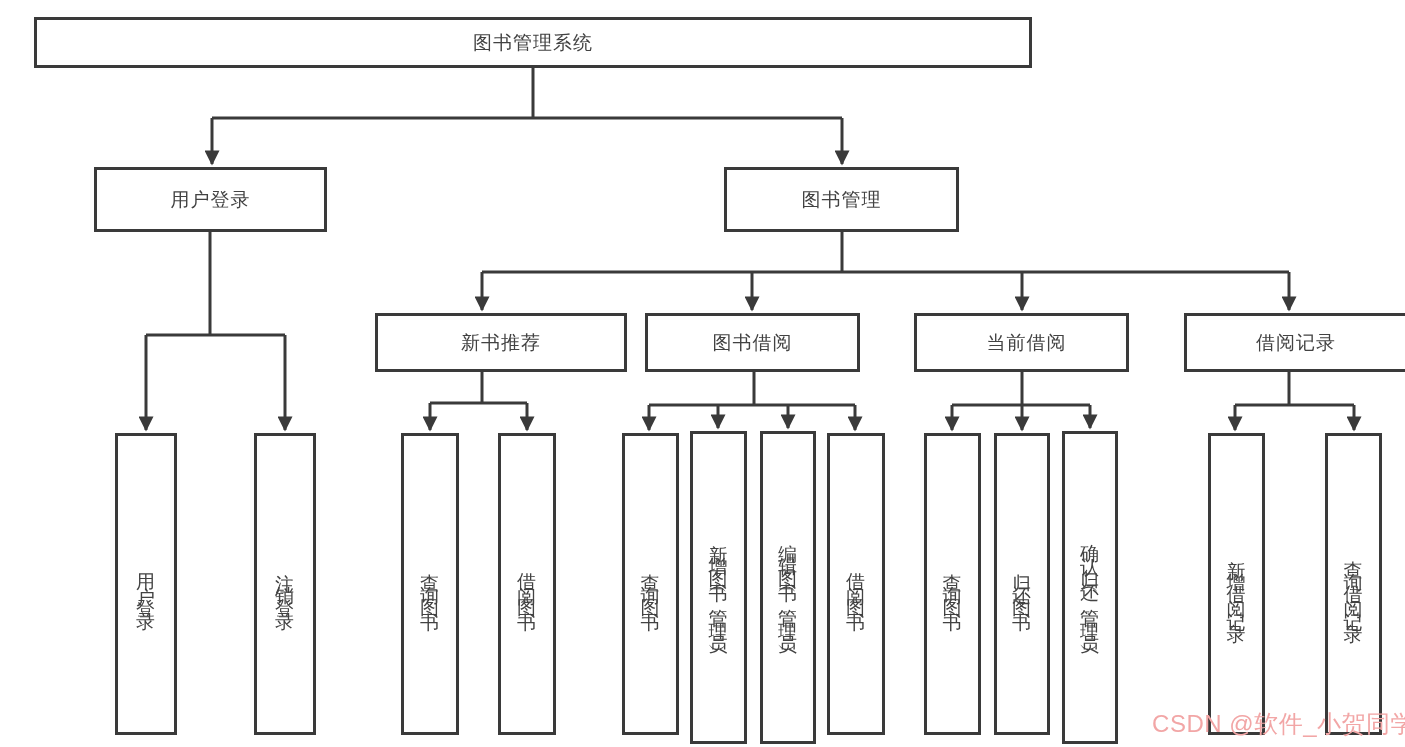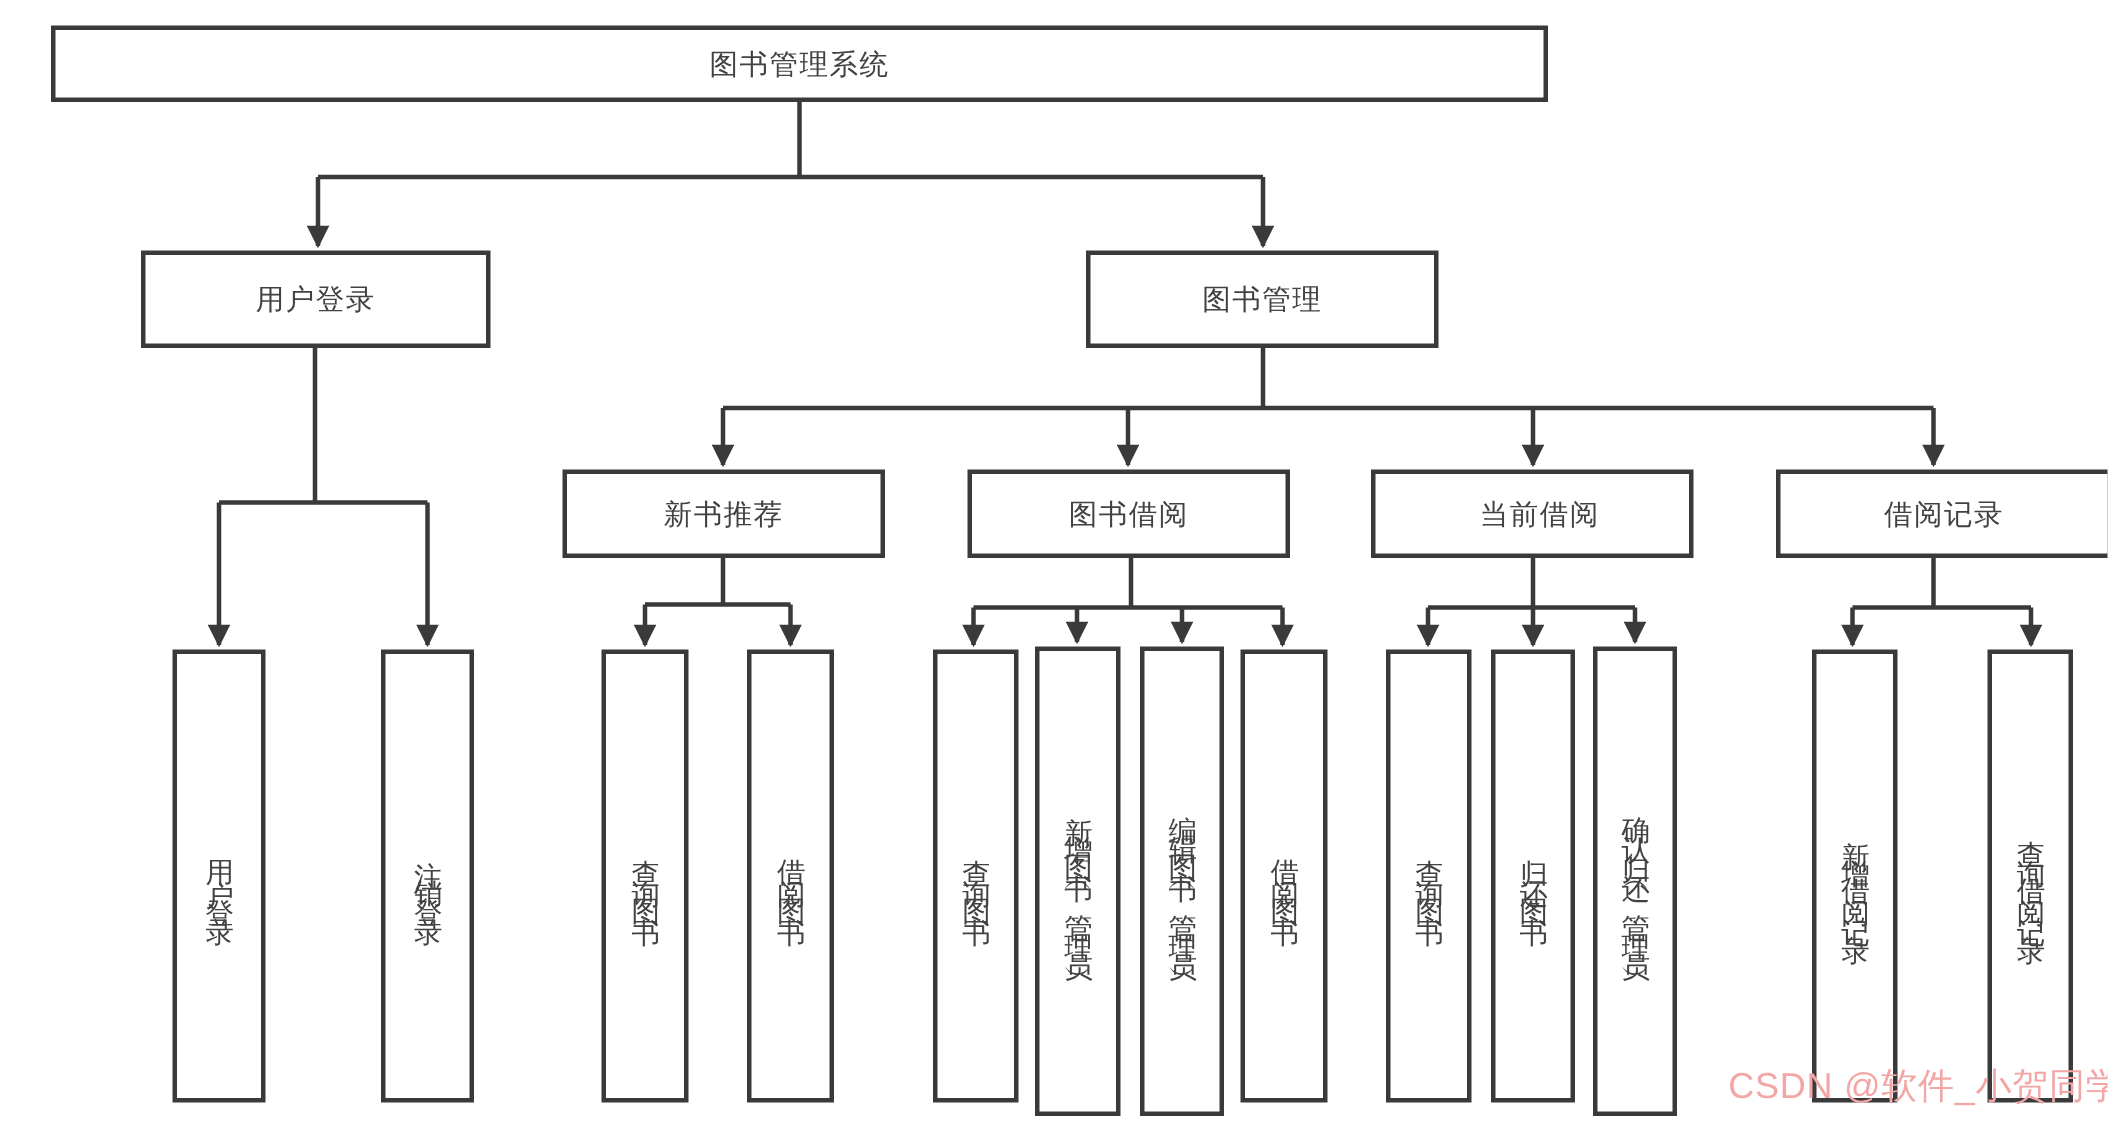--- a/index.html
+++ b/index.html
@@ -82,21 +82,21 @@
     <span>图书管理系统</span>
   </div>
 
   <div class="node h" style="left:82px;top:167px;width:233px;height:65px;">
     <span>用户登录</span>
   </div>
   <div class="node h" style="left:712px;top:167px;width:235px;height:65px;">
     <span>图书管理</span>
   </div>
 
-  <div class="node h" style="left:363px;top:313px;width:215px;height:59px;">
+  <div class="node h" style="left:363px;top:313px;width:252px;height:59px;">
     <span>新书推荐</span>
   </div>
   <div class="node h" style="left:633px;top:313px;width:215px;height:59px;text-align:right;">
     <span>图书借阅</span>
   </div>
   <div class="node h" style="left:902px;top:313px;width:215px;height:59px;padding-left:10px;">
     <span>当前借阅</span>
   </div>
   <div class="node h" style="left:1172px;top:313px;width:224px;height:59px;">
     <span>借阅记录</span>

